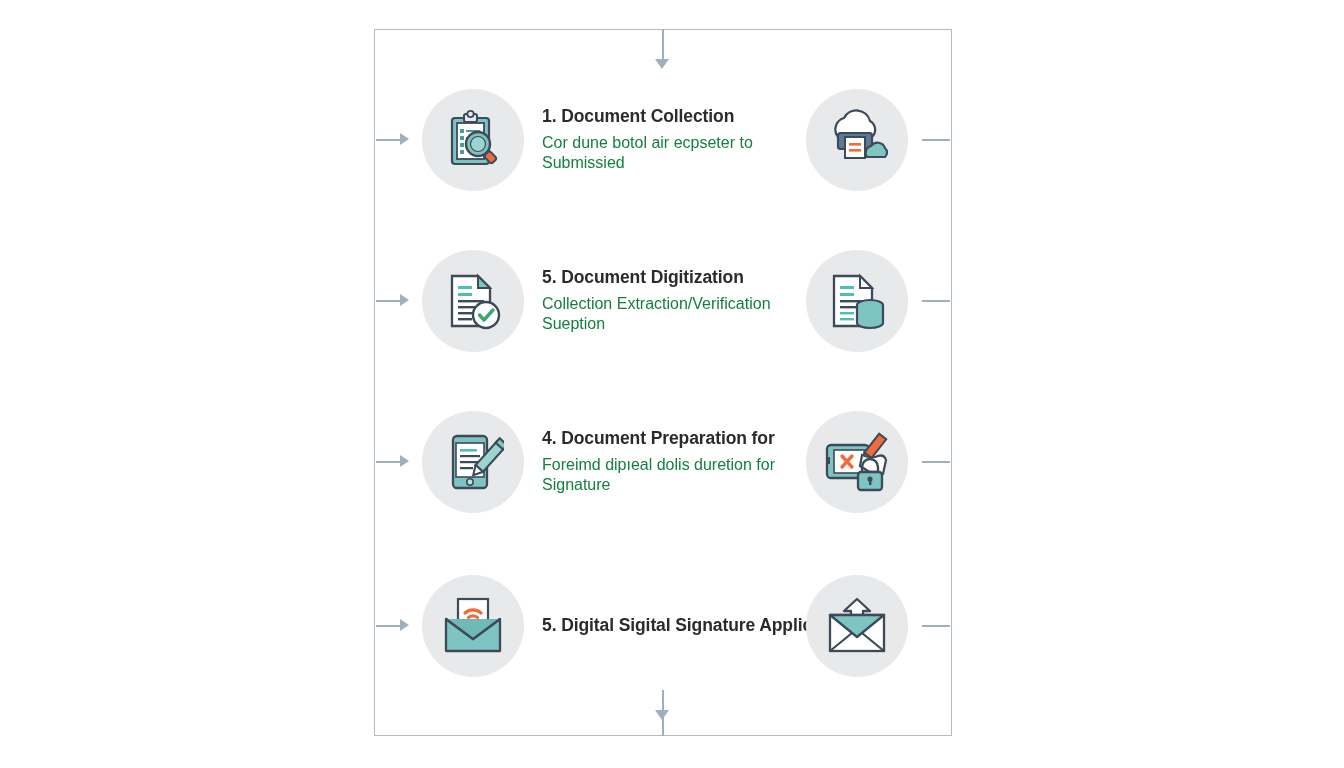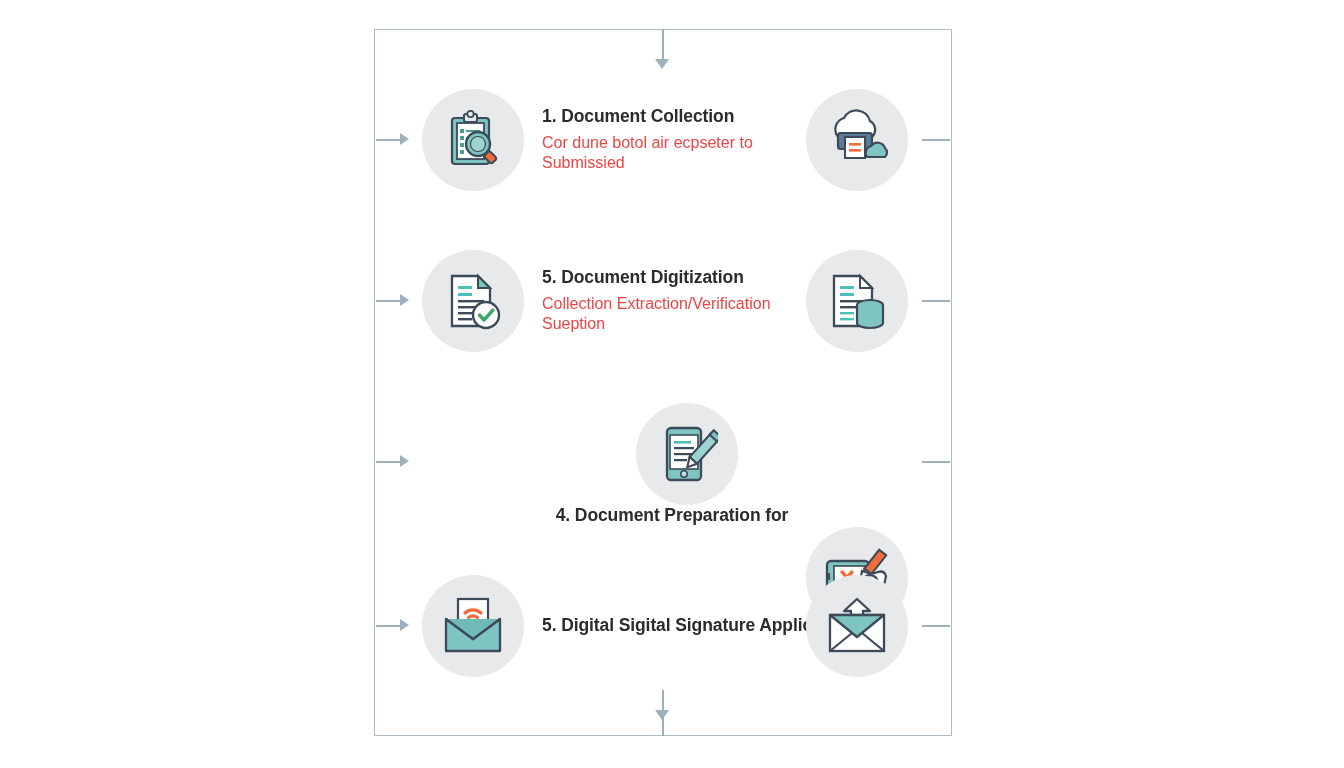--- a/index.html
+++ b/index.html
@@ -57,21 +57,21 @@
   .row {
     position: absolute;
     left: 374px;
     width: 578px;
     height: 118px;
     display: flex;
     align-items: center;
   }
   #row-1 { top: 81px; }
   #row-2 { top: 242px; }
-  #row-3 { top: 403px; flex-direction: column; }
+  #row-3 { top: 403px; }
   #row-4 { top: 567px; }
 
   
   .side-connector {
     position: absolute;
     height: 1.6px;
     background: #9fb0bd;
     top: 58px;
   }
   .side-connector.left  { left: 2px;   width: 28px; }
@@ -113,21 +113,21 @@
     font-size: 17.5px;
     font-weight: bold;
     color: #2b2b2b;
     letter-spacing: -0.1px;
     line-height: 1.25;
     white-space: nowrap;
   }
   .step-sub {
     margin-top: 5px;
     font-size: 16px;
-    color: #ef4444;
+    color: #15803d;
     line-height: 1.28;
     max-width: 262px;
   }
 </style>
 </head>
 <body>
 
 <div id="canvas">
 
   <div id="flow-frame"></div>
@@ -240,20 +240,21 @@
         <g transform="rotate(42 44 30)">
           <rect x="39" y="8" width="10" height="32" fill="#9ed4d0" stroke="#3c4a5a" stroke-width="2.1"></rect>
           <rect x="39" y="4" width="10" height="6" fill="#7ec4c0" stroke="#3c4a5a" stroke-width="2.1"></rect>
           <path d="M39 40 l5 9 l5 -9 z" fill="#ffffff" stroke="#3c4a5a" stroke-width="2.1"></path>
         </g>
       </svg>
     </div>
 
     <div class="step-text">
       <div class="step-title">4. Document Preparation for</div>
+      <div class="step-sub">Foreimd dipıeal dolis duretion for Signature</div>
     </div>
 
     <div class="icon-bubble right-icon">
       <svg width="70" height="62" viewBox="0 0 70 62">
         <rect x="5" y="14" width="42" height="33" rx="4" fill="#7ec4c0" stroke="#3c4a5a" stroke-width="2.3"></rect>
         <rect x="12" y="19" width="32" height="23" fill="#ffffff" stroke="#3c4a5a" stroke-width="1.6"></rect>
         <path d="M4 26 h4 v7 h-4 z" fill="#3c4a5a"></path>
         <path d="M20 25 l10 11 M30 25 l-10 11" stroke="#f26b3a" stroke-width="3.4" stroke-linecap="round"></path>
         <g transform="rotate(38 50 20)">
           <rect x="45" y="2" width="9" height="24" fill="#f26b3a" stroke="#3c4a5a" stroke-width="2"></rect>

